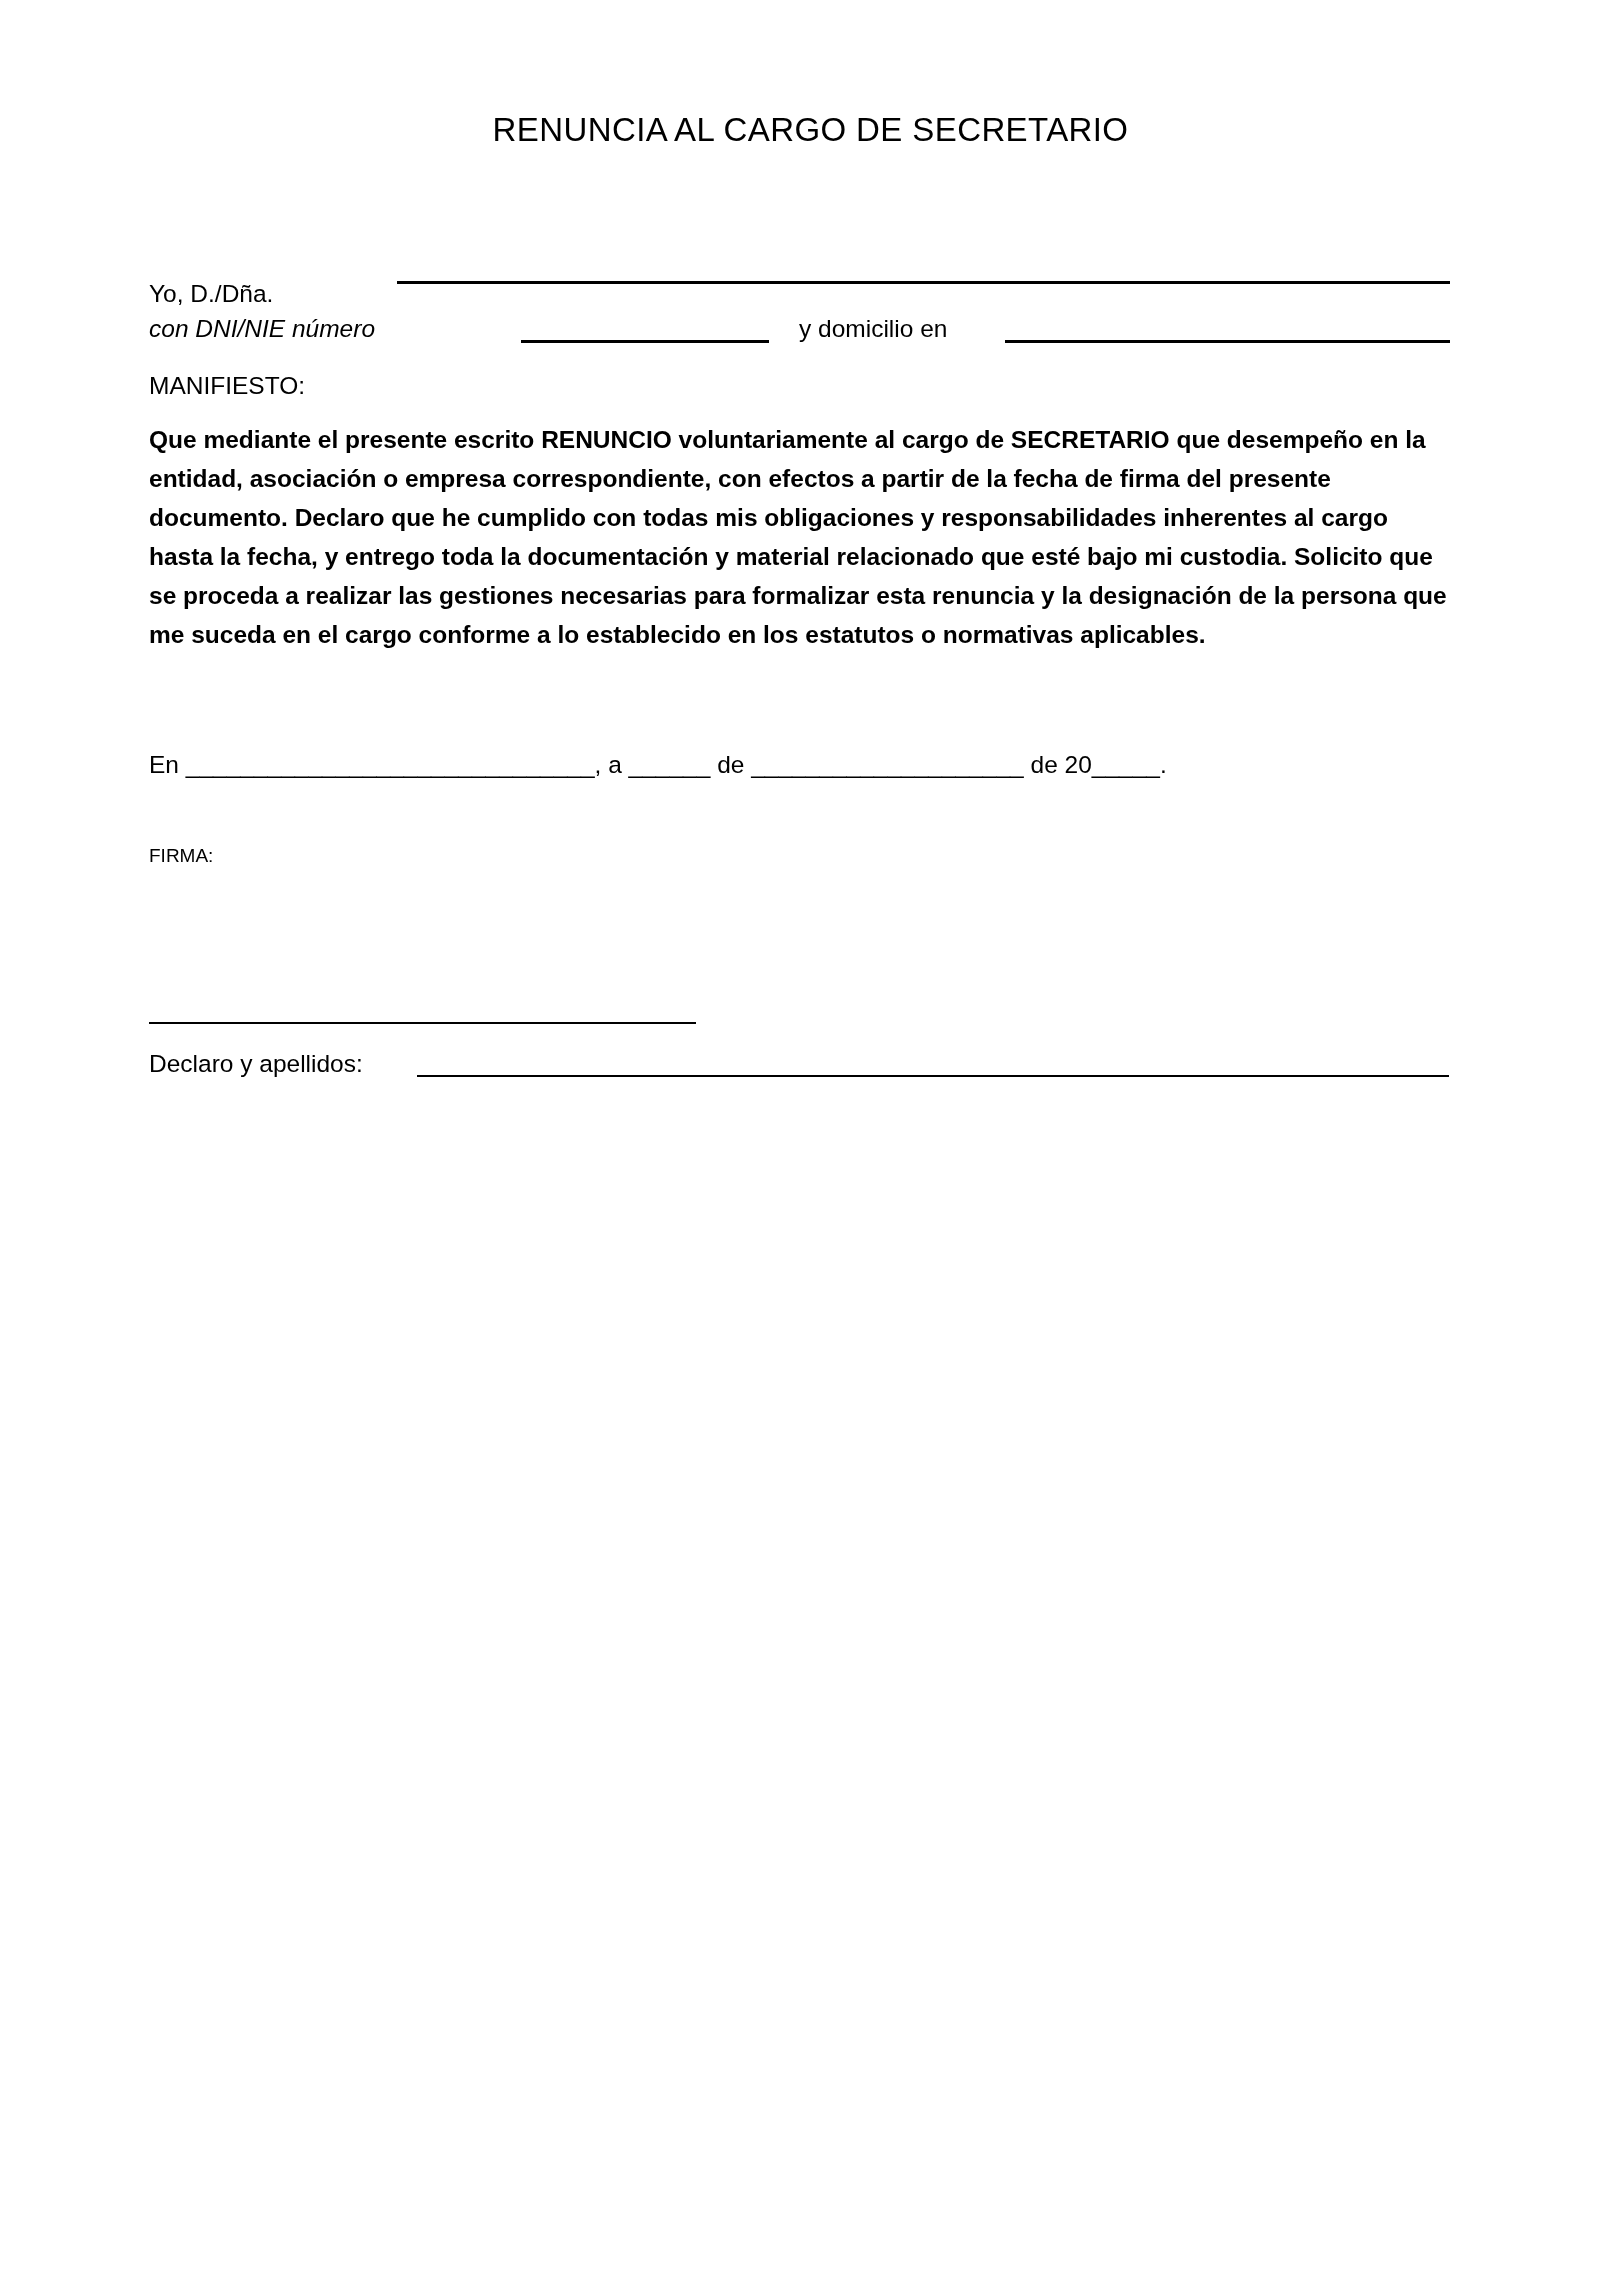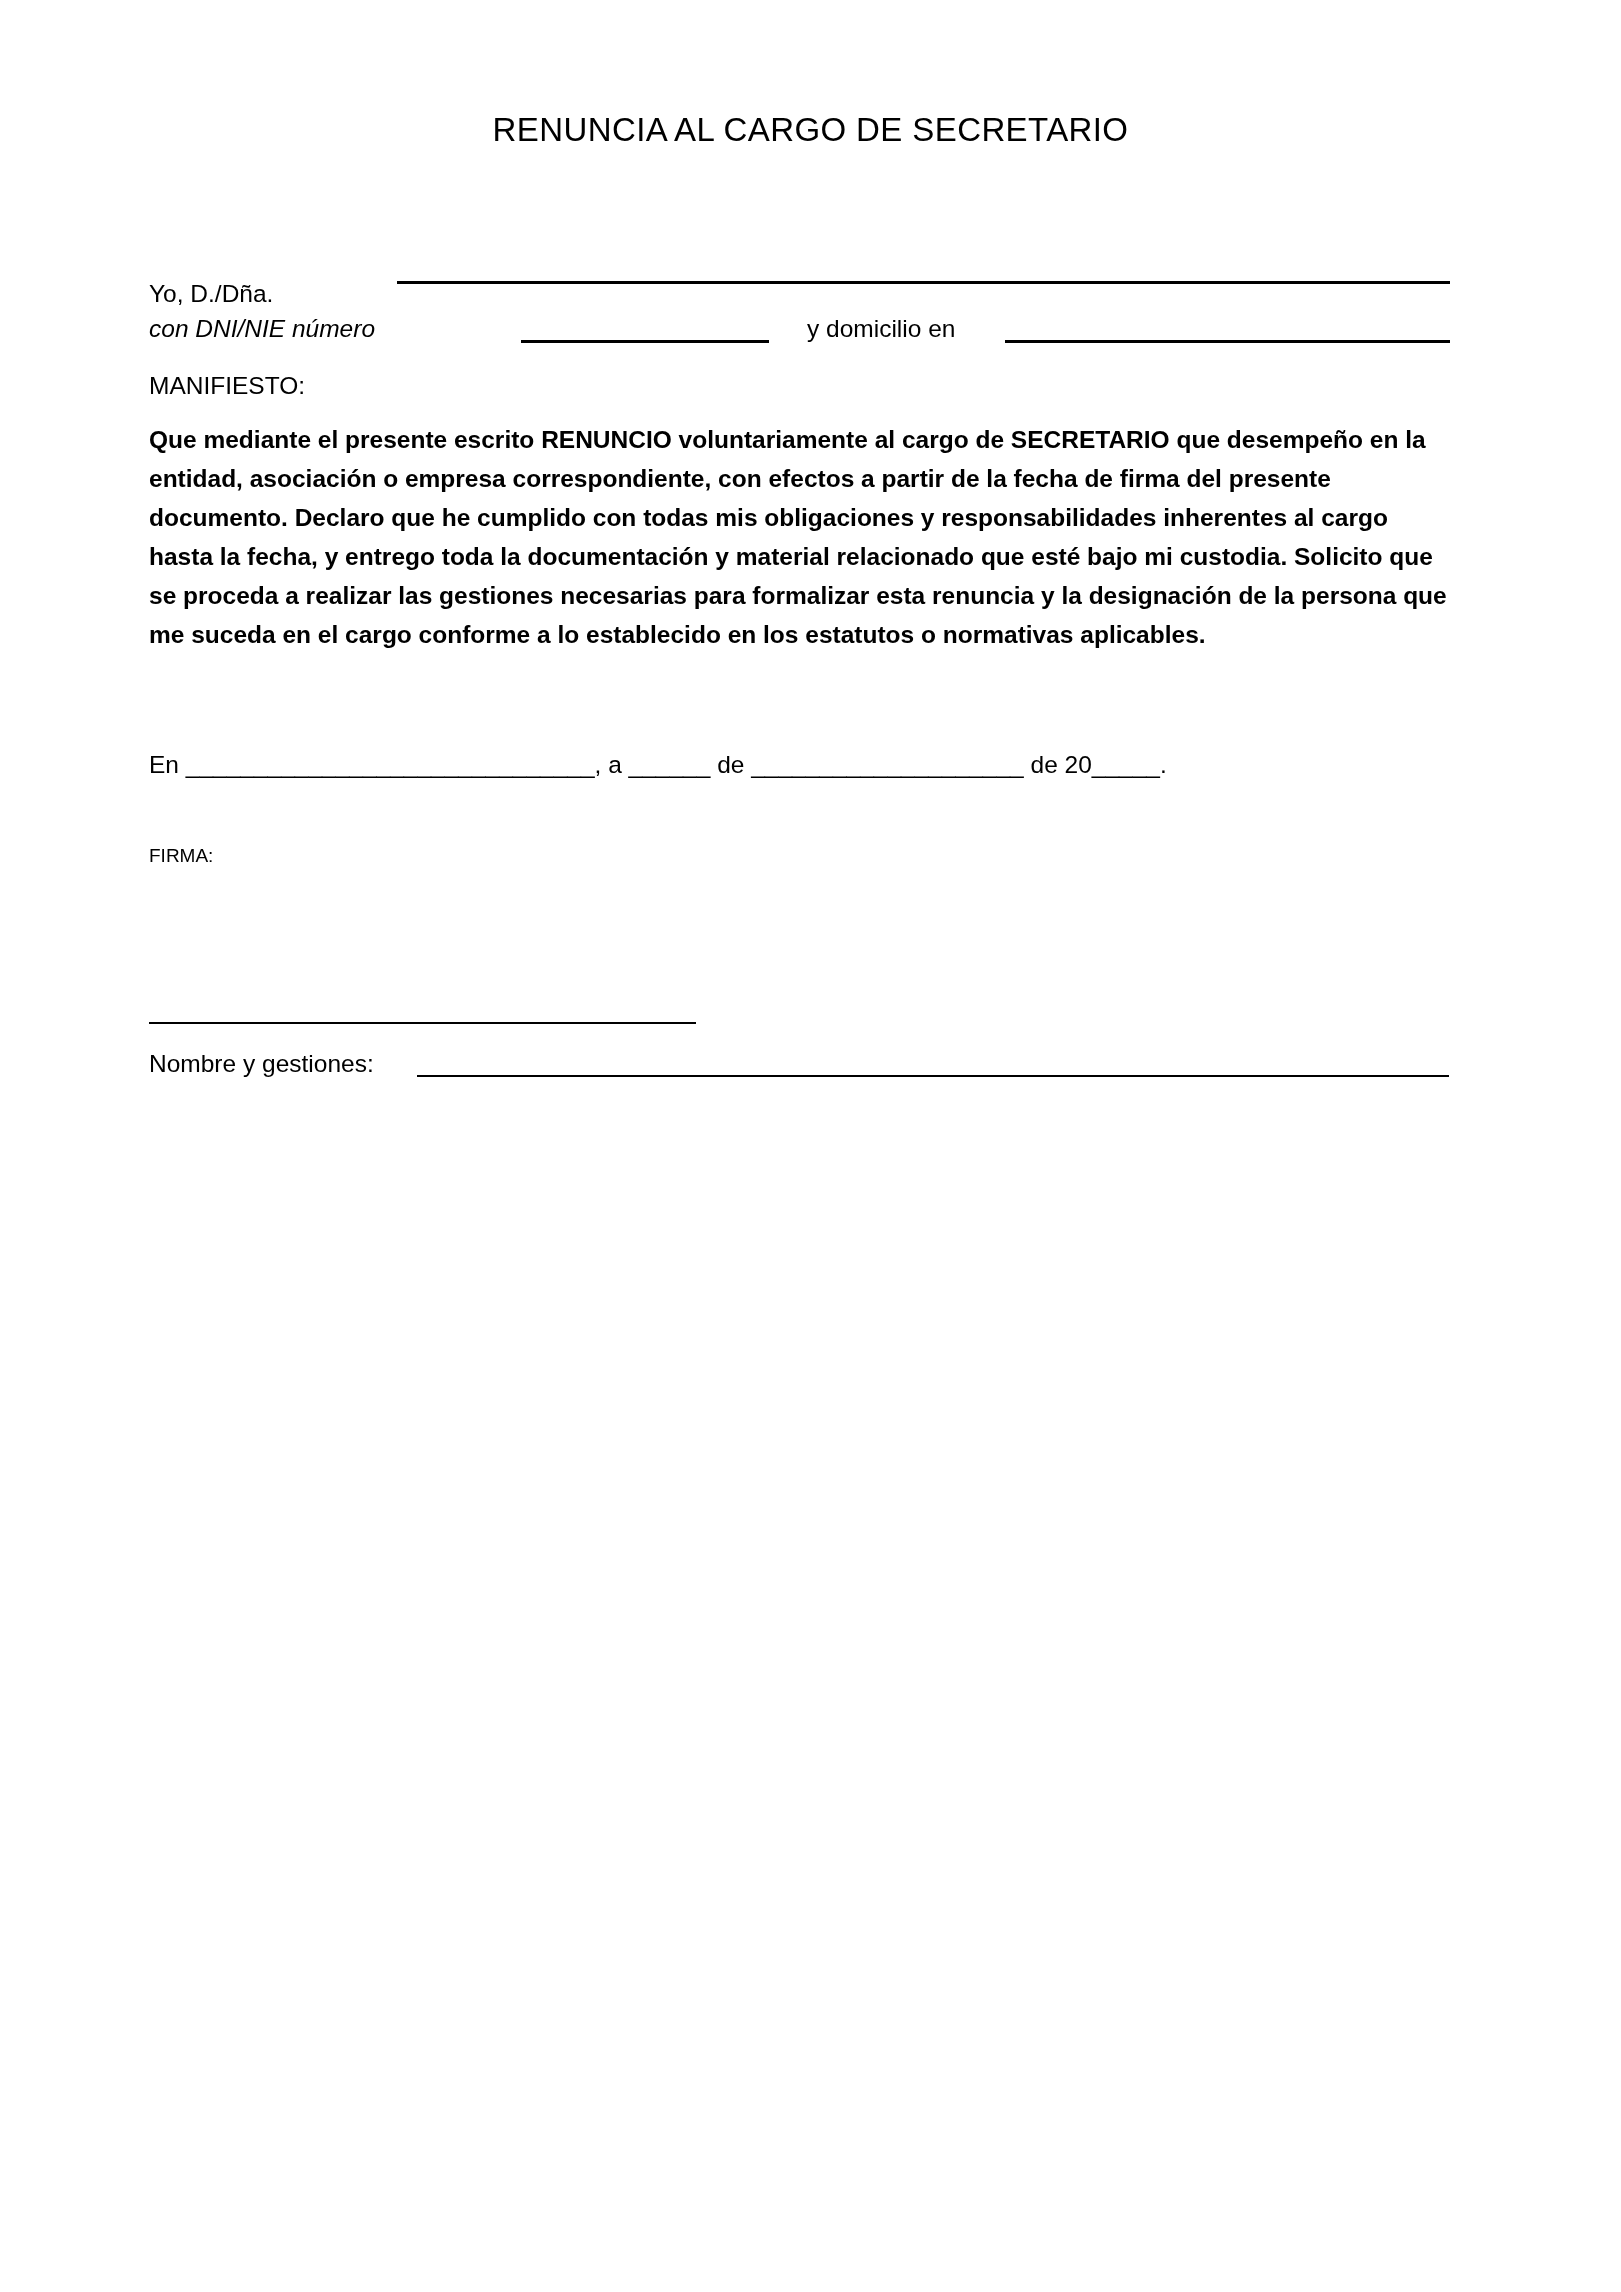--- a/index.html
+++ b/index.html
@@ -104,32 +104,32 @@
 <div class="page">
 
   <div class="doc-title">RENUNCIA AL CARGO DE SECRETARIO</div>
 
   <div class="row" style="left:149px; top:253px;margin-top:24px;">Yo, D./Dña.</div>
   <div class="rule rule-thick" style="left:397px; top:281px; width:1053px;"></div>
 
   <div class="row" style="left:149px; top:312px;font-style:italic;">con DNI/NIE número</div>
   <div class="rule rule-thick" style="left:521px; top:340px; width:248px;"></div>
 
-  <div class="row" style="left:799px; top:312px;margin-left:8px;">y domicilio en</div>
+  <div class="row" style="left:799px; top:312px;">y domicilio en</div>
   <div class="rule rule-thick" style="left:1005px; top:340px; width:445px;"></div>
 
   <div class="row" style="left:149px; top:369px;">MANIFIESTO:</div>
 
   <div class="body-par">
     <p>Que mediante el presente escrito RENUNCIO voluntariamente al cargo de SECRETARIO que desempeño en la entidad, asociación o empresa correspondiente, con efectos a partir de la fecha de firma del presente documento. Declaro que he cumplido con todas mis obligaciones y responsabilidades inherentes al cargo hasta la fecha, y entrego toda la documentación y material relacionado que esté bajo mi custodia. Solicito que se proceda a realizar las gestiones necesarias para formalizar esta renuncia y la designación de la persona que me suceda en el cargo conforme a lo establecido en los estatutos o normativas aplicables.</p>
   </div>
 
   <div class="date-line">En ______________________________, a ______ de ____________________ de 20_____.</div>
 
   <div class="firma-label">FIRMA:</div>
 
   <div class="rule rule-thin" style="left:149px; top:1022px; width:547px;"></div>
 
-  <div class="nombre-label">Nombre y gestiones:</div>
+  <div class="nombre-label">Declaro y apellidos:</div>
   <div class="rule rule-thin" style="left:417px; top:1075px; width:1032px;"></div>
 
 </div>
 
 
 </body></html>

